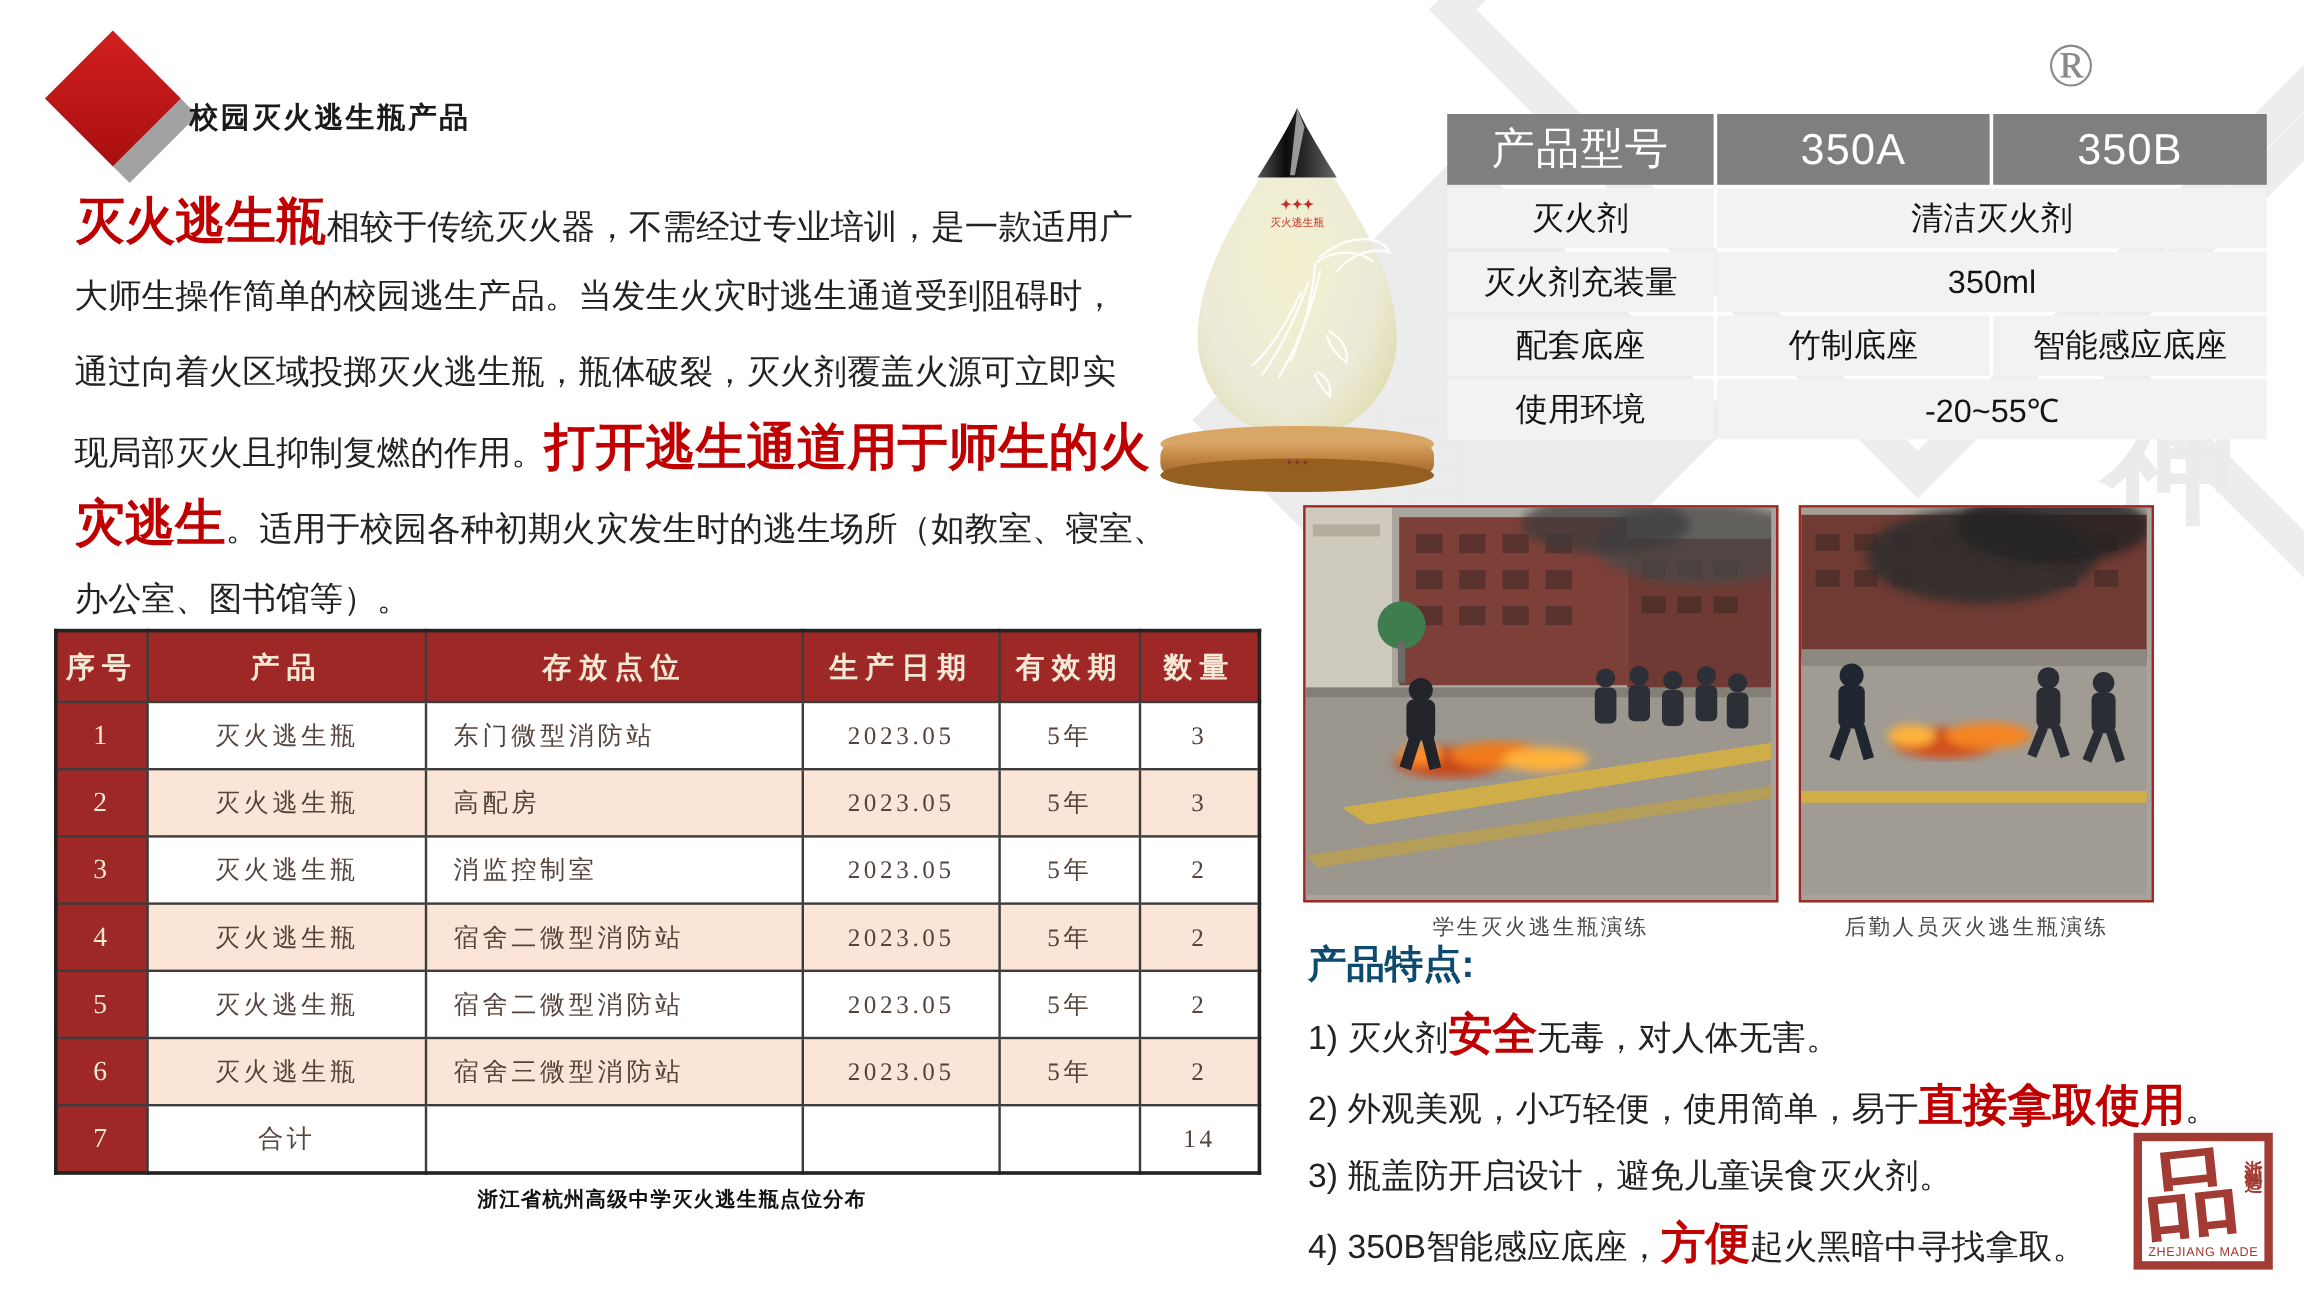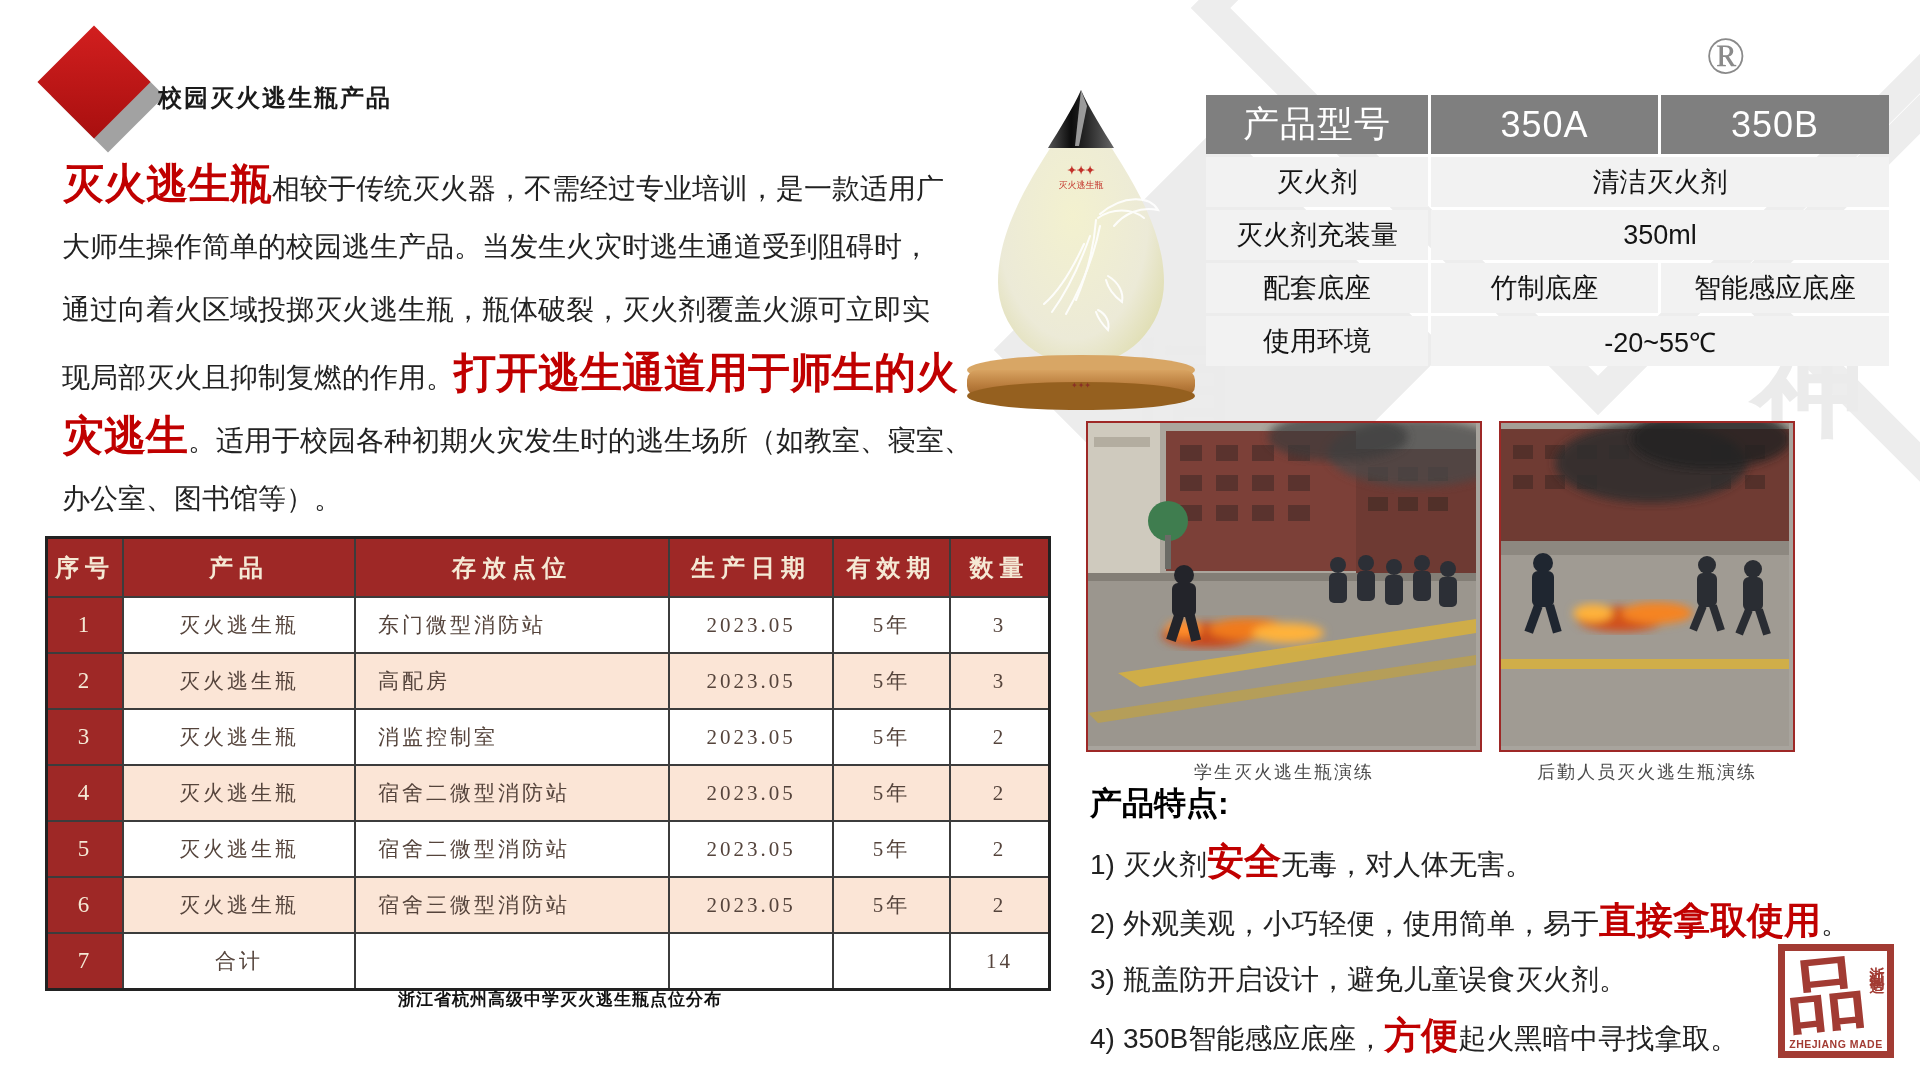--- a/index.html
+++ b/index.html
@@ -15,21 +15,21 @@
   .registered{position:absolute;left:1706px;top:26px;font-size:52px;color:#8a8a8a;z-index:1;font-family:"Liberation Serif",serif;}
   
   .title-diamond-shadow{position:absolute;left:68px;top:56px;width:80px;height:80px;background:#a2a2a2;transform:rotate(45deg);z-index:1;}
   .title-diamond{position:absolute;left:54px;top:42px;width:80px;height:80px;background:linear-gradient(135deg,#d21f1f,#a80f0f);transform:rotate(45deg);z-index:2;}
   .page-title{position:absolute;left:158px;top:82px;font-size:24px;font-weight:bold;letter-spacing:2px;z-index:2;}
   
   .intro{position:absolute;left:62px;top:152px;width:918px;z-index:2;}
   .intro .line{display:block;height:63px;line-height:63px;font-size:28px;color:#222;white-space:nowrap;}
   .intro .lead,.intro .hl{color:#c00000;font-weight:bold;font-size:42px;}
   
-  .inv-wrap{position:absolute;left:45px;top:536px;z-index:2;}
+  .inv-wrap{position:absolute;left:45px;top:524px;z-index:2;}
   table.inv{border-collapse:collapse;table-layout:fixed;width:990px;font-family:"Liberation Serif",serif;}
   table.inv th,table.inv td{border:2px solid #3c3c3c;text-align:center;padding:0;}
   table.inv{border:3px solid #222;}
   table.inv th{height:57px;background:#9e2826;color:#f5e9d5;font-weight:bold;font-size:24px;letter-spacing:6px;}
   table.inv td{height:54px;font-size:21px;color:#55443c;letter-spacing:3px;background:#ffffff;}
   table.inv tr.alt td{background:#fbe5d6;}
   table.inv td:first-child{background:#9e2826;color:#f5e9d5;font-size:23px;}
   table.inv tr.alt td:first-child{background:#9e2826;}
   table.inv td.loc{text-align:left;padding-left:22px;}
   table.inv th:nth-child(1){width:74px;}
@@ -49,30 +49,30 @@
   .bottle{position:absolute;left:948px;top:86px;z-index:2;}
   
   .photo{position:absolute;top:421px;border:2px solid #9e2826;background:#a8a49d;z-index:2;}
   .photo.left{left:1086px;width:392px;height:327px;}
   .photo.right{left:1499px;width:292px;height:327px;}
   .photo-caption{position:absolute;top:760px;font-family:"Liberation Serif",serif;font-size:18px;color:#4a4a4a;letter-spacing:2px;text-align:center;z-index:2;}
   .photo-caption.left{left:1086px;width:396px;}
   .photo-caption.right{left:1499px;width:296px;}
   
   .features{position:absolute;left:1090px;top:782px;width:780px;z-index:2;}
-  .features h3{margin:0 0 18px 0;font-size:32px;font-weight:bold;color:#000000;}
+  .features h3{margin:0 0 18px 0;font-size:32px;font-weight:bold;color:#0c4a6e;}
   .feat{font-size:28px;color:#222;margin-bottom:20px;line-height:36px;white-space:nowrap;}
   .feat .num{margin-right:8px;}
   .hl-red{color:#c00000;font-weight:bold;}
   .hl-red.lg{font-size:37px;}
   
   .made{position:absolute;left:1778px;top:944px;width:116px;height:114px;border:7px solid #a23b33;box-sizing:border-box;z-index:3;background:#fff;}
   .made .glyph{position:absolute;left:2px;top:-8px;font-family:"Liberation Serif",serif;font-size:78px;font-weight:bold;color:#a23b33;transform:rotate(-6deg);}
   .made .vtext{position:absolute;right:1px;top:4px;writing-mode:vertical-rl;font-size:15px;font-weight:bold;color:#a23b33;letter-spacing:4px;}
-  .made .entext{position:absolute;left:0;bottom:1px;width:100%;text-align:center;font-size:10.5px;font-weight:bold;color:#a23b33;letter-spacing:0.5px;}
+  .made .entext{position:absolute;left:0;bottom:1px;width:100%;text-align:center;font-size:10.5px;font-weight:normal;color:#a23b33;letter-spacing:0.5px;}
 </style>
 </head>
 <body>
 
 <div class="wm wm-diamond-outline" style="left:1310px;top:-280px;width:520px;height:520px;"></div>
 <div class="wm wm-diamond-outline" style="left:1800px;top:110px;width:300px;height:300px;"></div>
 <div class="wm wm-diamond-fill" style="left:1060px;top:190px;width:320px;height:320px;"></div>
 <div class="wm wm-glyph" style="left:1128px;top:336px;">恒</div>
 <div class="wm wm-glyph" style="left:1752px;top:330px;">神</div>
 <div class="registered">®</div>

